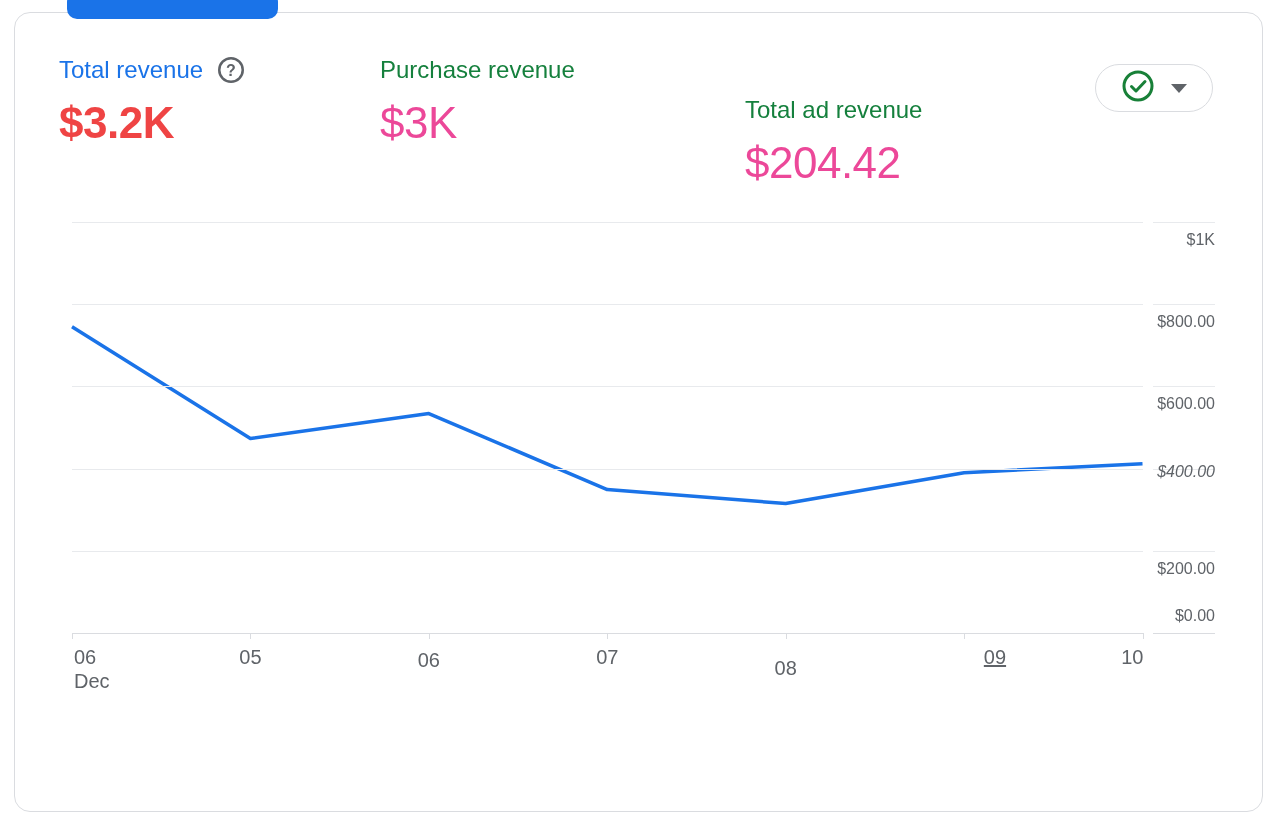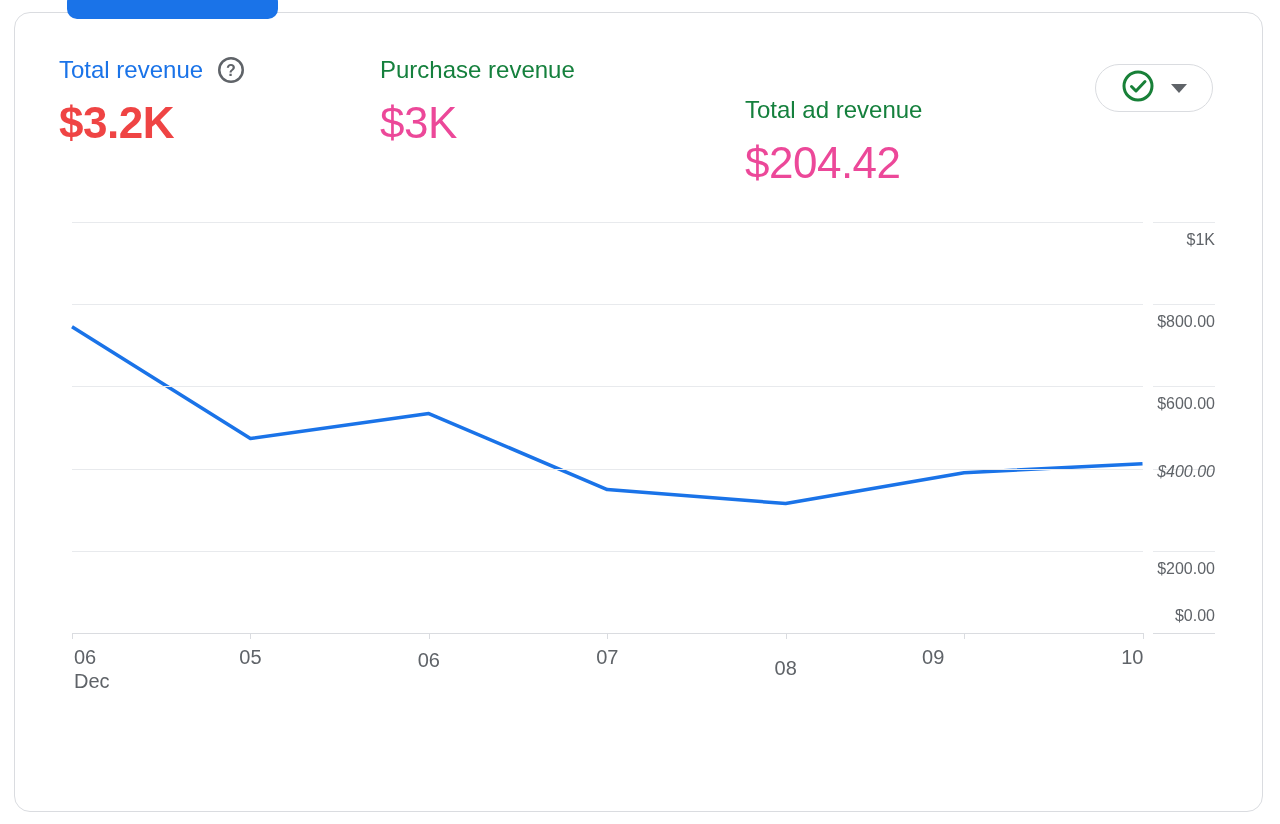--- a/index.html
+++ b/index.html
@@ -185,16 +185,16 @@
     <div class="x-sublabel" style="top: 479px; left: 74px; text-align: left;">Dec</div>
     <div class="x-tick" style="left: 250.417px; top: 443px;"></div>
     <div class="x-label" style="top: 455px; left: 208.417px; text-align: center;">05</div>
     <div class="x-tick" style="left: 428.833px; top: 443px;"></div>
     <div class="x-label" style="top: 458px; left: 386.833px; text-align: center;">06</div>
     <div class="x-tick" style="left: 607.25px; top: 443px;"></div>
     <div class="x-label" style="top: 455px; left: 565.25px; text-align: center;">07</div>
     <div class="x-tick" style="left: 785.667px; top: 443px;"></div>
     <div class="x-label" style="top: 466px; left: 743.667px; text-align: center;">08</div>
     <div class="x-tick" style="left: 964.083px; top: 443px;"></div>
-    <div class="x-label" style="top: 455px; left: 922.083px; text-align: left;">09</div>
+    <div class="x-label" style="top: 455px; left: 922.083px; text-align: right; text-decoration: underline;">09</div>
     <div class="x-tick" style="left: 1142.5px; top: 443px;"></div>
     <div class="x-label" style="top: 455px; left: 1059.5px; text-align: right;">10</div>
   </div>
 
 </body></html>

